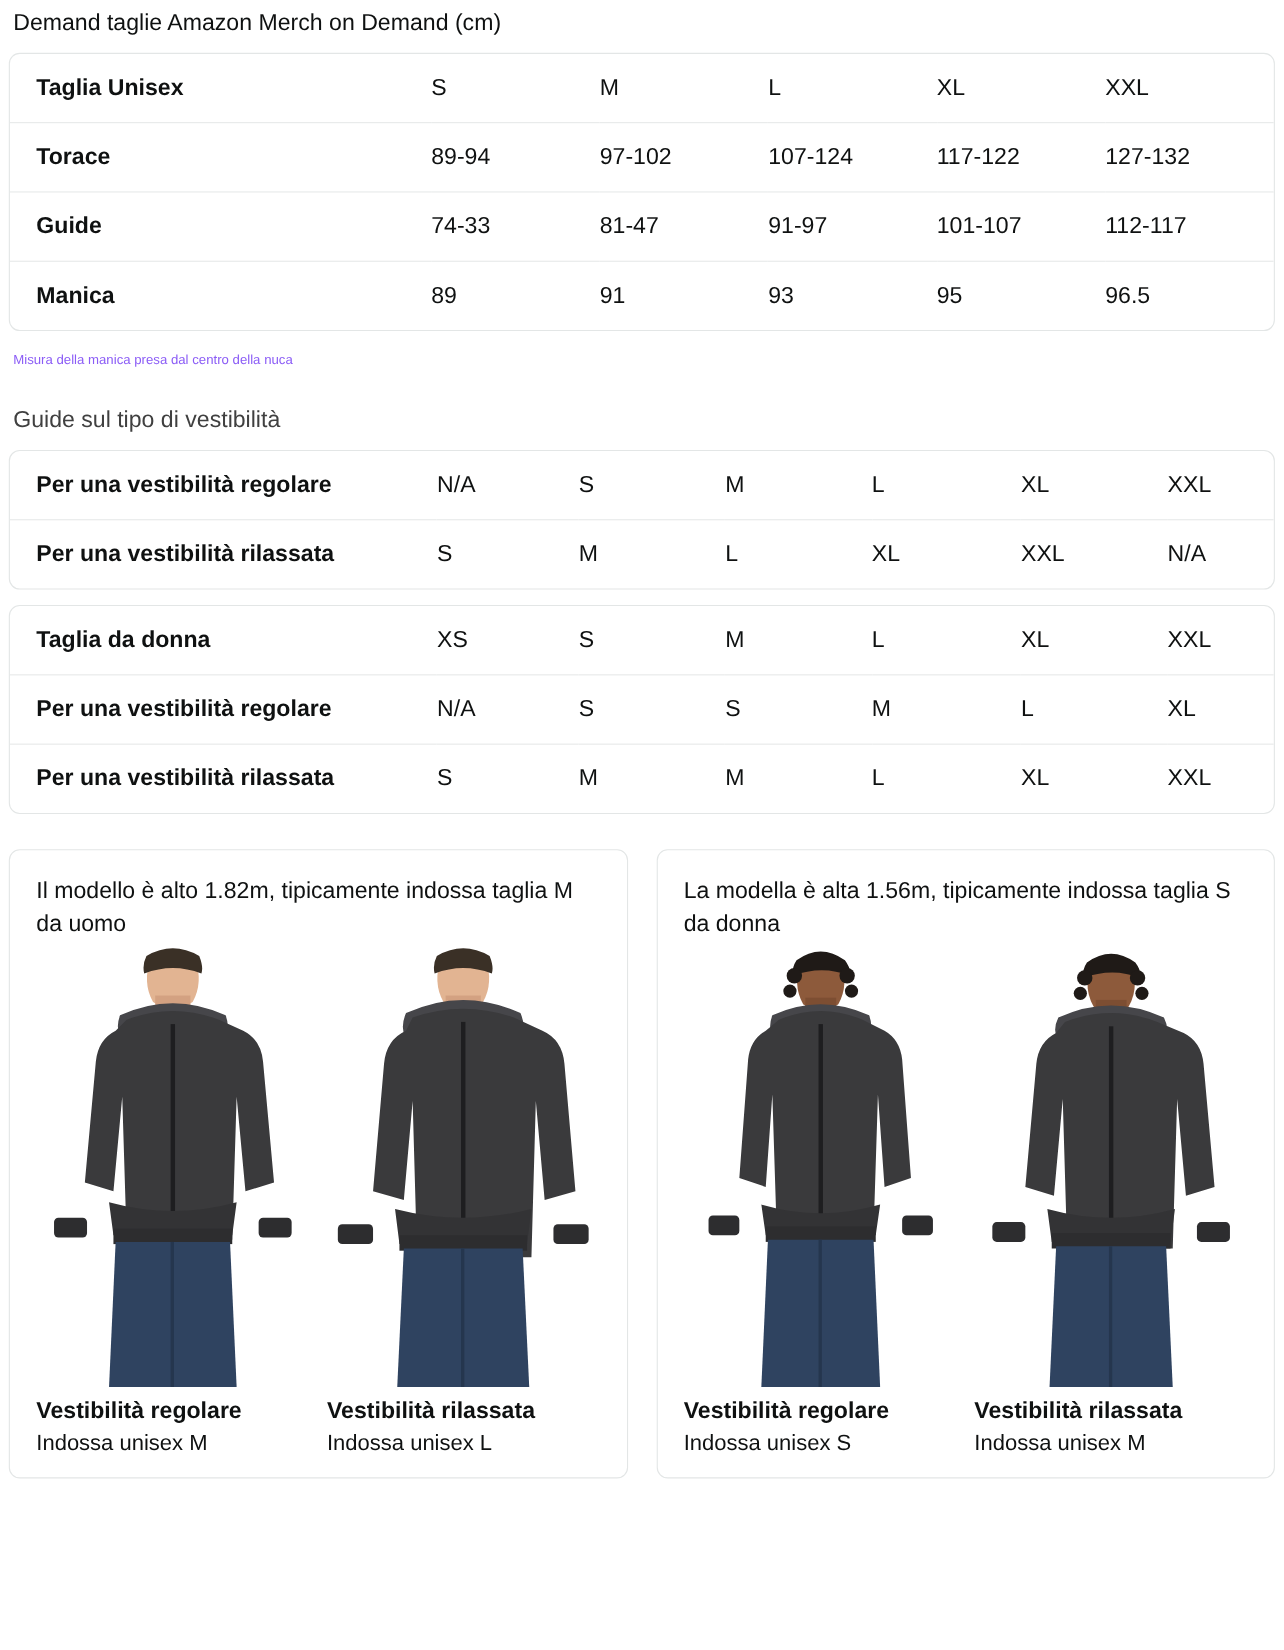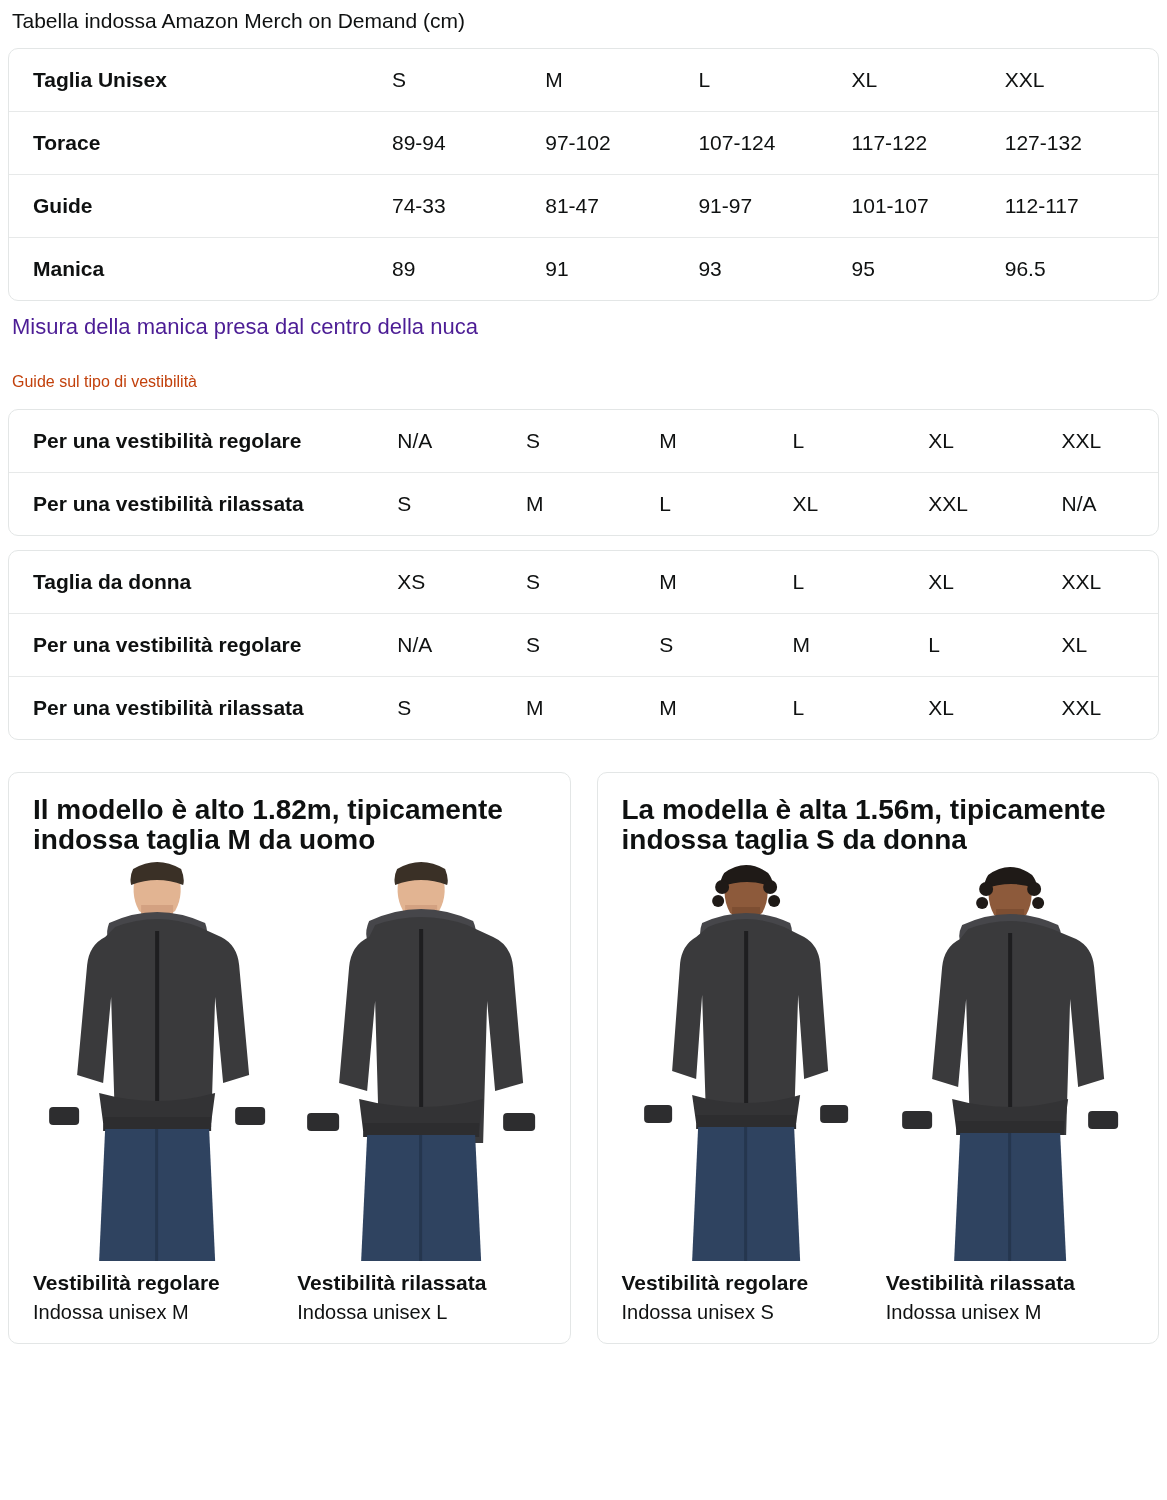--- a/index.html
+++ b/index.html
@@ -61,52 +61,51 @@
 
   
   .t-fit col.c0 { width: 33.8%; }
   .t-fit col.c1 { width: 11.2%; }
   .t-fit col.c2 { width: 11.6%; }
   .t-fit col.c3 { width: 11.6%; }
   .t-fit col.c4 { width: 11.8%; }
   .t-fit col.c5 { width: 11.6%; }
 
   .note {
-    font-size: 22px;
+    font-size: 12px;
     line-height: 24px;
     padding: 14px 0 0 4px;
-    color: #4c1d95;
+    color: #8b5cf6;
   }
   .section-label {
-    font-size: 16px;
+    font-size: 21px;
     line-height: 26px;
     padding: 30px 0 14px 4px;
-    color: #c2410c;
+    color: #404040;
   }
   .gap-sm { height: 14px; }
 
   .models-row {
     display: flex;
     gap: 26px;
     margin-top: 32px;
     padding-bottom: 10px;
   }
   .model-card {
     flex: 1 1 0;
     border: 1px solid #e3e6e6;
     border-radius: 10px;
     padding: 22px 24px 18px 24px;
     background: #fff;
   }
   .model-caption {
-    font-size: 28px;
+    font-size: 21px;
     line-height: 30px;
     color: #0f1111;
     margin-bottom: 6px;
-    font-weight: bold;
   }
   .figures {
     display: flex;
     gap: 16px;
   }
   .figure {
     flex: 1 1 0;
     display: flex;
     flex-direction: column;
     align-items: flex-start;
@@ -130,21 +129,21 @@
     color: #0f1111;
     margin-top: 2px;
   }
   svg.person { display: block; width: 100%; height: 100%; }
 </style>
 </head>
 <body>
 
 <div class="page">
 
-  <div class="page-title">Tabella indossa Amazon Merch on Demand (cm)</div>
+  <div class="page-title">Demand taglie Amazon Merch on Demand (cm)</div>
 
   <div class="card">
     <table class="sizes t-measure">
       <colgroup>
           <col class="c0">
           <col class="c1">
           <col class="c2">
           <col class="c3">
           <col class="c4">
           <col class="c5">

